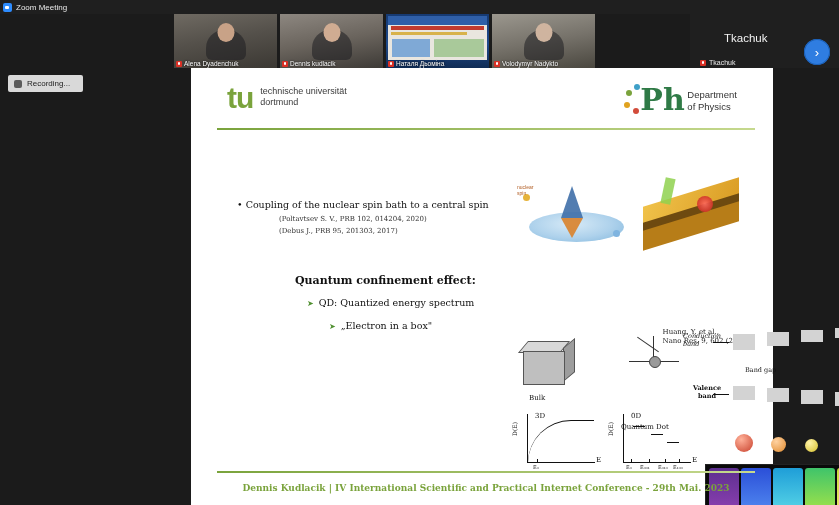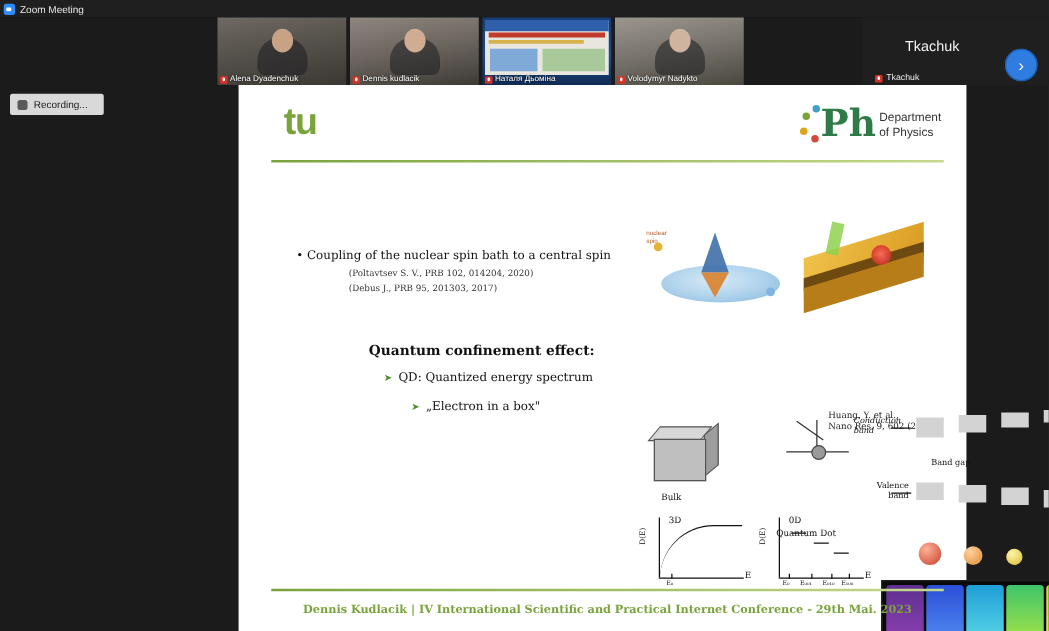--- a/index.html
+++ b/index.html
@@ -108,21 +108,21 @@
   .stage{
     position:absolute;left:191px;top:68px;width:582px;height:437px;background:#fff;
   }
   .slide{position:absolute;inset:0;background:#fff;}
   .slide-inner{position:absolute;left:26px;top:14px;right:18px;bottom:10px;}
 
   .logo-tu{position:absolute;left:10px;top:4px;display:flex;align-items:flex-start;gap:7px;}
   .tu-mark{font-size:30px;font-weight:700;color:#7aa33c;line-height:.8;letter-spacing:-1px;}
   .tu-text{font-size:9px;color:#3a3a3a;line-height:1.25;}
 
-  .logo-phys{position:absolute;right:2px;top:2px;display:flex;align-items:center;gap:5px;}
+  .logo-phys{position:absolute;right:18px;top:2px;display:flex;align-items:center;gap:5px;}
   .ph-glyph{position:relative;width:58px;height:34px;}
   .ph-ph{position:absolute;left:16px;top:-2px;font-size:30px;color:#2f7a46;font-weight:700;font-family:"DejaVu Serif",serif;}
   .dot{position:absolute;width:6px;height:6px;border-radius:50%;}
   .dept{font-size:9.5px;color:#333;line-height:1.25;}
 
   .rule{position:absolute;left:0;right:0;height:2px;background:linear-gradient(90deg,#7aa33c,#c6d98e);}
   .rule.top{top:46px;}
   .rule.bottom{bottom:22px;}
 
   .headline{
@@ -310,20 +310,24 @@
     <span class="rec-dot"></span>
     <span>Recording...</span>
   </div>
 
   <div class="stage">
     <div class="slide">
       <div class="slide-inner">
 
         <div class="logo-tu">
           <span class="tu-mark">tu</span>
+          <span class="tu-text">
+            <span>technische universität</span><br>
+            <span>dortmund</span>
+          </span>
         </div>
 
         <div class="logo-phys">
           <span class="ph-glyph">
             <span class="dot" style="left:2px;top:6px;background:#7aa33c;"></span>
             <span class="dot" style="left:10px;top:0px;background:#3fa0c8;"></span>
             <span class="dot" style="left:0px;top:18px;background:#e0a21f;"></span>
             <span class="dot" style="left:9px;top:24px;background:#d24b3a;"></span>
             <span class="ph-ph">Ph</span>
           </span>
@@ -412,21 +416,21 @@
           <span class="tick" style="left:70px;"></span>
           <span class="elab" style="left:17px;top:52px;">E₀</span>
           <span class="elab" style="left:31px;top:52px;">E₀₀₁</span>
           <span class="elab" style="left:49px;top:52px;">E₀₁₀</span>
           <span class="elab" style="left:64px;top:52px;">E₁₀₀</span>
           <span class="xlab">E</span>
         </div>
 
         <div class="bandpanel">
           <span class="bp-label" style="left:-22px;top:10px;width:44px;text-align:left;font-style:italic;">Conduction<br>band</span>
-          <span class="bp-label" style="left:-18px;top:62px;width:40px;text-align:right;">Valence<br>band</span>
+          <span class="bp-label" style="left:-18px;top:62px;width:40px;text-align:center;font-weight:bold;">Valence<br>band</span>
           <span class="bp-label" style="left:40px;top:44px;">Band gap</span>
 
           <span class="bp-box" style="left:28px;top:12px;width:22px;height:16px;"></span>
           <span class="bp-box" style="left:62px;top:10px;width:22px;height:14px;"></span>
           <span class="bp-box" style="left:96px;top:8px;width:22px;height:12px;"></span>
           <span class="bp-box" style="left:130px;top:6px;width:22px;height:10px;"></span>
 
           <span class="bp-box" style="left:28px;top:64px;width:22px;height:14px;"></span>
           <span class="bp-box" style="left:62px;top:66px;width:22px;height:14px;"></span>
           <span class="bp-box" style="left:96px;top:68px;width:22px;height:14px;"></span>

